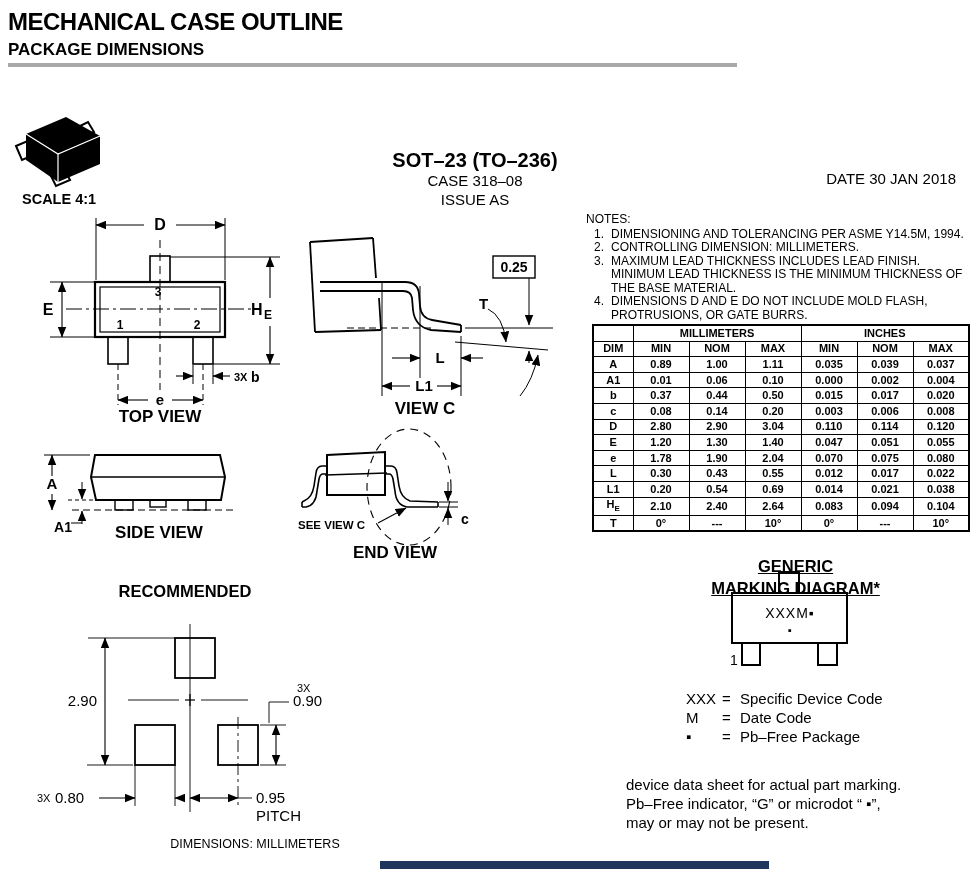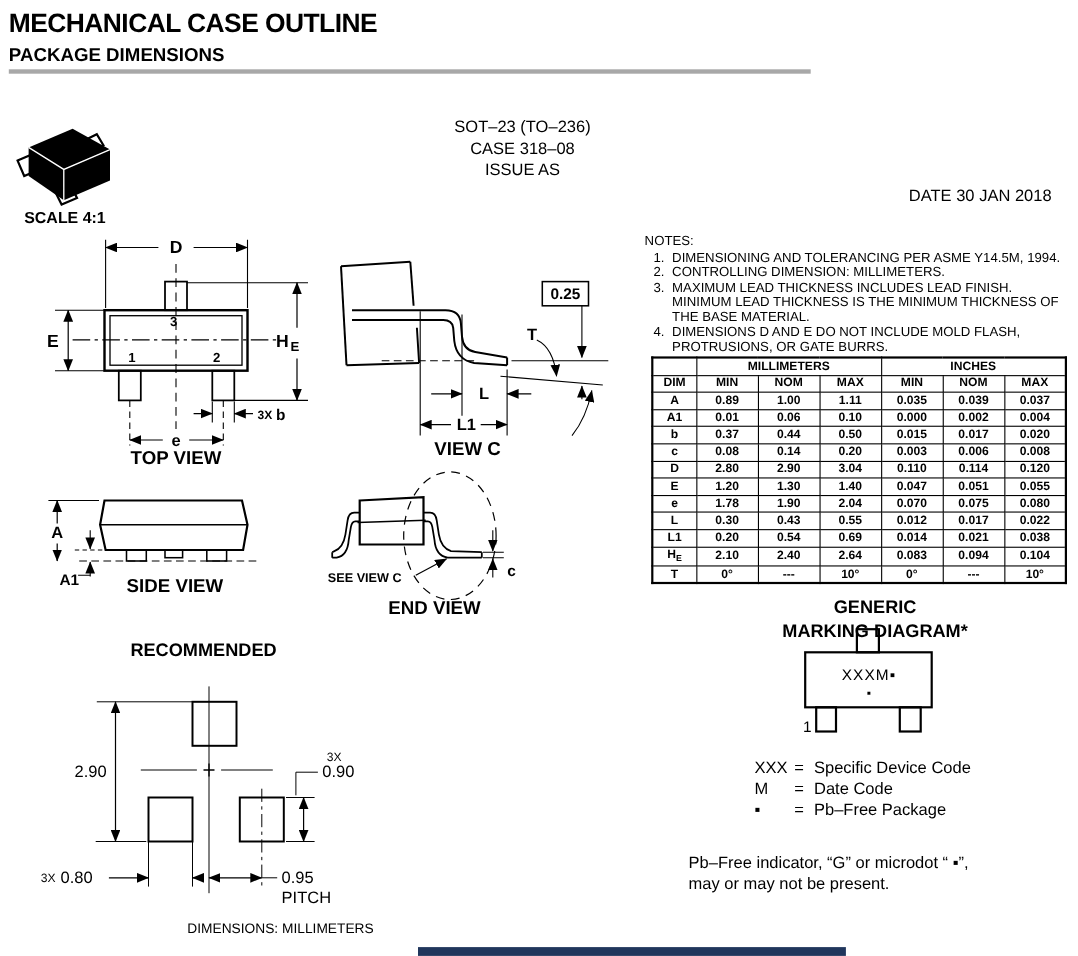--- a/index.html
+++ b/index.html
@@ -6,38 +6,38 @@
   body{
     width:980px;height:869px;position:relative;background:#ffffff;color:#000;
     font-family:"Liberation Sans", sans-serif;overflow:hidden;
   }
   .abs{position:absolute;}
   .page-title{left:8px;top:8px;font-size:24px;font-weight:700;letter-spacing:-0.5px;}
   .page-subtitle{left:8px;top:40px;font-size:17px;font-weight:800;}
   .title-rule{left:8px;top:63px;width:729px;height:4px;background:#a8a8a8;}
   .scale-label{left:22px;top:191px;font-size:14.5px;font-weight:800;}
   .case-block{left:325px;top:106px;width:300px;text-align:center;line-height:19.5px;}
-  .case-pkg{font-size:15px;font-weight:400;}
+  .case-pkg{font-size:20px;font-weight:700;margin-top:45px;}
   .case-num,.case-issue{font-size:15px;}
   .date-label{left:706px;top:170px;width:250px;text-align:right;font-size:15px;}
   .notes{left:586px;top:213px;width:388px;font-size:12px;line-height:13.5px;}
   .notes-heading{margin-bottom:1px;}
   .note-row{display:flex;padding-left:8px;}
   .note-num{width:14px;flex:0 0 14px;}
   .note-text{flex:1;padding-left:3px;}
   table.dims{left:592px;top:324px;border-collapse:collapse;table-layout:fixed;
     font-size:11px;font-weight:700;text-align:center;padding-left:34px;}
   table.dims th,table.dims td{border:1px solid #000;padding:0;height:14.6px;line-height:13px;}
   table.dims{border:2px solid #000;}
   table.dims col.c-dim{width:40px;}
   table.dims col.c-v{width:56px;}
   table.dims sub{font-size:8px;}
   .view-title{text-align:center;font-weight:800;font-size:16.5px;line-height:21px;}
   .fp-title{left:40px;top:581px;width:290px;}
-  .mk-title{left:698px;top:542px;width:195px;line-height:21.5px;}
+  .mk-title{left:698px;top:556px;width:195px;line-height:21.5px;text-decoration:underline;}
   .fp-units{left:150px;top:837px;width:210px;text-align:center;font-size:12.5px;}
   .legend{left:686px;top:689px;font-size:15px;line-height:19px;}
   .legend-row{display:flex;}
   .lg-term{width:36px;flex:0 0 36px;}
   .lg-eq{width:18px;flex:0 0 18px;}
   .footnote{left:619px;top:775px;width:352px;font-size:15px;line-height:19.2px;}
   .fn-cont{padding-left:7px;}
   .bottom-bar{left:380px;top:861px;width:389px;height:8px;background:#20365c;}
   svg{display:block;}
   svg text{font-family:"Liberation Sans", sans-serif;fill:#000;}
@@ -400,17 +400,18 @@
       <span class="lg-desc">Date Code</span>
     </div>
     <div class="legend-row">
       <span class="lg-term">▪</span>
       <span class="lg-eq">=</span>
       <span class="lg-desc">Pb–Free Package</span>
     </div>
   </div>
 
 <div class="abs footnote" id="footnote">
+    <div class="fn-line fn-cont">device data sheet for actual part marking.</div>
     <div class="fn-line fn-cont">Pb–Free indicator, “G” or microdot “ ▪”,</div>
     <div class="fn-line fn-cont">may or may not be present.</div>
   </div>
 
 <div class="abs bottom-bar"></div>
 
 </body></html>

